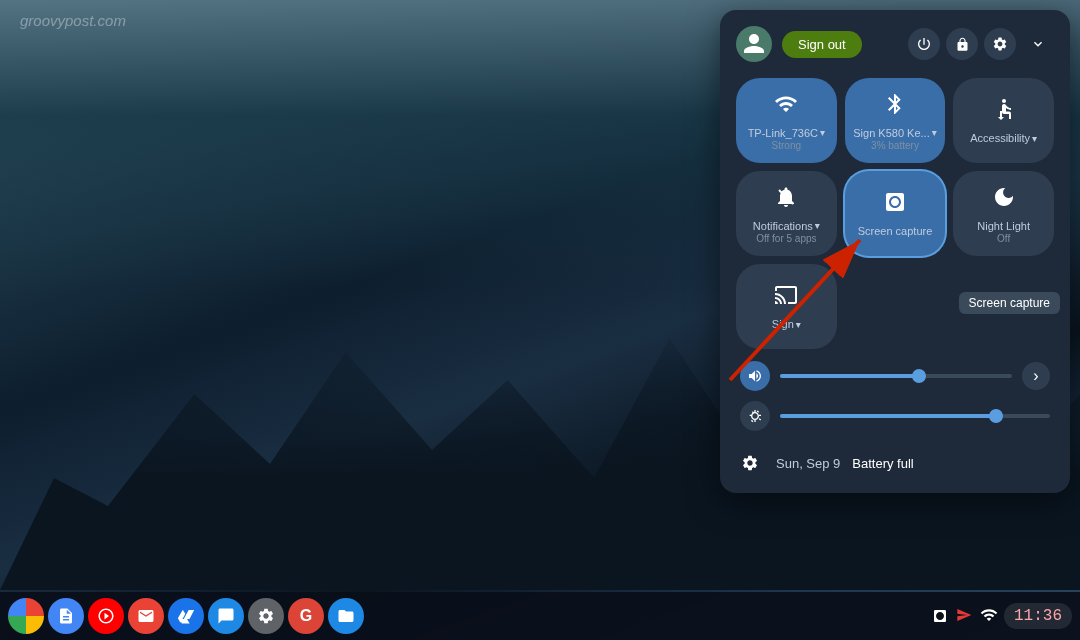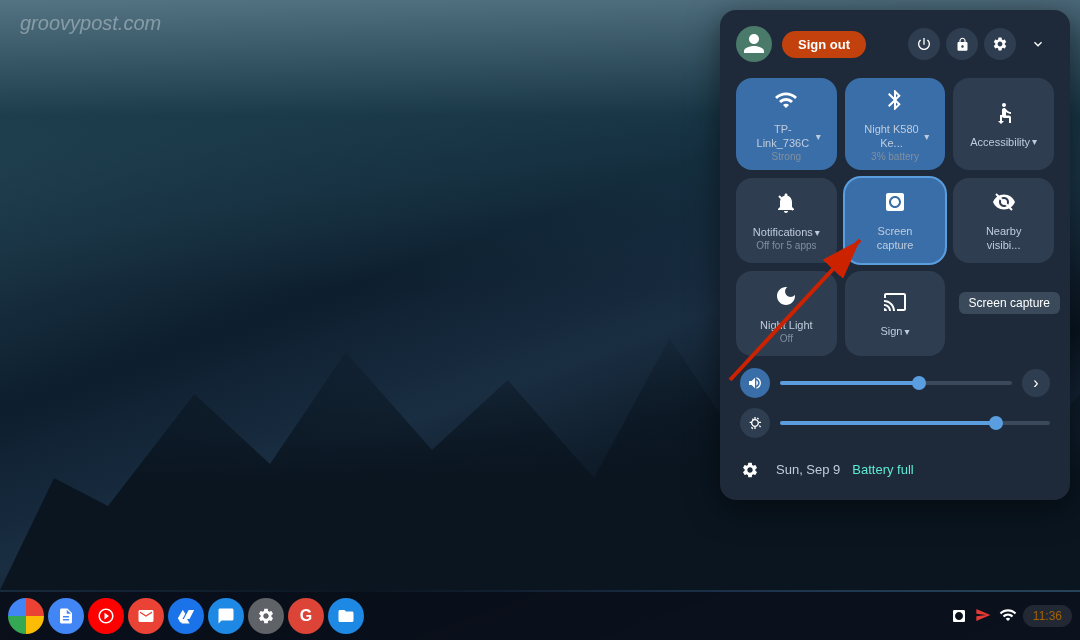--- a/index.html
+++ b/index.html
@@ -112,28 +112,28 @@
       background: #4a7a6a;
       display: flex;
       align-items: center;
       justify-content: center;
       font-size: 16px;
       color: white;
       overflow: hidden;
     }
 
     .sign-out-btn {
-      background: #c2410c;
+      background: #4d7c0f;
       color: white;
       border: none;
       border-radius: 20px;
       padding: 6px 16px;
       font-size: 13px;
       cursor: pointer;
-      font-weight: 700;
+      font-weight: 400;
     }
 
     .header-icons {
       margin-left: auto;
       display: flex;
       gap: 6px;
     }
 
     .header-icon-btn {
       width: 32px;
@@ -166,22 +166,22 @@
     
     .tiles-grid {
       display: grid;
       grid-template-columns: repeat(3, 1fr);
       gap: 8px;
       margin-bottom: 12px;
     }
 
     .tile {
       background: #2e3d50;
-      border-radius: 16px;
-      padding: 10px 16px 8px;
+      border-radius: 24px;
+      padding: 10px 8px 8px;
       display: flex;
       flex-direction: column;
       align-items: center;
       cursor: pointer;
       min-height: 85px;
       justify-content: center;
       position: relative;
     }
 
     .tile.active {
@@ -303,21 +303,21 @@
       justify-content: center;
     }
 
     .footer-date {
       font-size: 13px;
       color: #c0ccdd;
     }
 
     .battery-status {
       font-size: 13px;
-      color: #5eead4;
+      color: #ffffff;
     }
 
     
     .tooltip {
       position: absolute;
       background: #3a4a5a;
       color: white;
       padding: 4px 10px;
       border-radius: 6px;
       font-size: 12px;
@@ -335,40 +335,41 @@
       z-index: 250;
       pointer-events: none;
     }
 
     
     .watermark {
       position: absolute;
       top: 12px;
       left: 20px;
       color: rgba(255,255,255,0.35);
-      font-size: 20px;
+      font-size: 15px;
       z-index: 50;
       font-style: italic;
     }
 
     
     .status-area {
       display: flex;
       align-items: center;
       gap: 4px;
       background: rgba(255,255,255,0.1);
       border-radius: 20px;
       padding: 4px 10px;
       cursor: pointer;
     }
 
     .time-text {
-      font-size: 12px;
-      color: #a16207;
+      font-size: 16px;
+      color: #fca5a5;
       font-weight: 500;
+      font-family: Liberation Mono, monospace;
     }
   </style>
 </head>
 <body>
 
 <div class="wallpaper"></div>
 <div class="mountain"></div>
 
 <div class="watermark">groovypost.com</div>
 
@@ -429,21 +430,21 @@
       <div class="tile-sublabel">Strong</div>
     </div>
 
     <div class="tile active">
       <div class="tile-icon">
         <svg width="24" height="24" viewBox="0 0 24 24" fill="white">
           <path d="M17.71 7.71L12 2h-1v7.59L6.41 5 5 6.41 10.59 12 5 17.59 6.41 19 11 14.41V22h1l5.71-5.71-4.3-4.29 4.3-4.29zM13 5.83l1.88 1.88L13 9.59V5.83zm1.88 10.46L13 18.17v-3.76l1.88 1.88z"></path>
         </svg>
       </div>
       <div class="tile-label-with-arrow">
-        <span class="tile-label">Night K580 Ke...</span>
+        <span class="tile-label">Sign K580 Ke...</span>
         <span class="tile-arrow">▾</span>
       </div>
       <div class="tile-sublabel">3% battery</div>
     </div>
 
     <div class="tile">
       <div class="tile-icon">
         <svg width="24" height="24" viewBox="0 0 24 24" fill="white">
           <circle cx="12" cy="4" r="2"></circle>
           <path d="M19 13v-2c-1.54.02-3.09-.75-4.07-1.83l-1.29-1.43c-.17-.19-.38-.34-.61-.45-.01 0-.01-.01-.02-.01H13c-.35-.2-.75-.3-1.19-.26C10.76 7.11 10 8.04 10 9.09V15c0 1.1.9 2 2 2h5v5h2v-5.5c0-1.1-.9-2-2-2h-3v-3.45c1.29 1.07 3.25 1.94 5 1.95zm-9 7v-6H8v6H6l3 3 3-3h-2z"></path>
@@ -471,29 +472,20 @@
 
     <div class="tile highlighted">
       <div class="tile-icon">
         <svg width="24" height="24" viewBox="0 0 24 24" fill="white">
           <path d="M19 3H5c-1.1 0-2 .9-2 2v14c0 1.1.9 2 2 2h14c1.1 0 2-.9 2-2V5c0-1.1-.9-2-2-2zm-7 3c3.31 0 6 2.69 6 6s-2.69 6-6 6-6-2.69-6-6 2.69-6 6-6zm0 10c2.21 0 4-1.79 4-4s-1.79-4-4-4-4 1.79-4 4 1.79 4 4 4z"></path>
         </svg>
       </div>
       <div class="tile-label">Screen capture</div>
     </div>
 
-    <div class="tile">
-      <div class="tile-icon">
-        <svg width="24" height="24" viewBox="0 0 24 24" fill="white">
-          <path d="M12 4.5C7 4.5 2.73 7.61 1 12c1.73 4.39 6 7.5 11 7.5s9.27-3.11 11-7.5c-1.73-4.39-6-7.5-11-7.5zM12 17c-2.76 0-5-2.24-5-5s2.24-5 5-5 5 2.24 5 5-2.24 5-5 5zm0-8c-1.66 0-3 1.34-3 3s1.34 3 3 3 3-1.34 3-3-1.34-3-3-3z"></path>
-          <line x1="4" y1="4" x2="20" y2="20" stroke="white" stroke-width="2"></line>
-        </svg>
-      </div>
-      <div class="tile-label">Nearby visibi...</div>
-    </div>
 
     <div class="tile">
       <div class="tile-icon">
         <svg width="24" height="24" viewBox="0 0 24 24" fill="white">
           <path d="M12 3c-4.97 0-9 4.03-9 9s4.03 9 9 9 9-4.03 9-9c0-.46-.04-.92-.1-1.36-.98 1.37-2.58 2.26-4.4 2.26-2.98 0-5.4-2.42-5.4-5.4 0-1.81.89-3.42 2.26-4.4-.44-.06-.9-.1-1.36-.1z"></path>
         </svg>
       </div>
       <div class="tile-label">Night Light</div>
       <div class="tile-sublabel">Off</div>
     </div>

